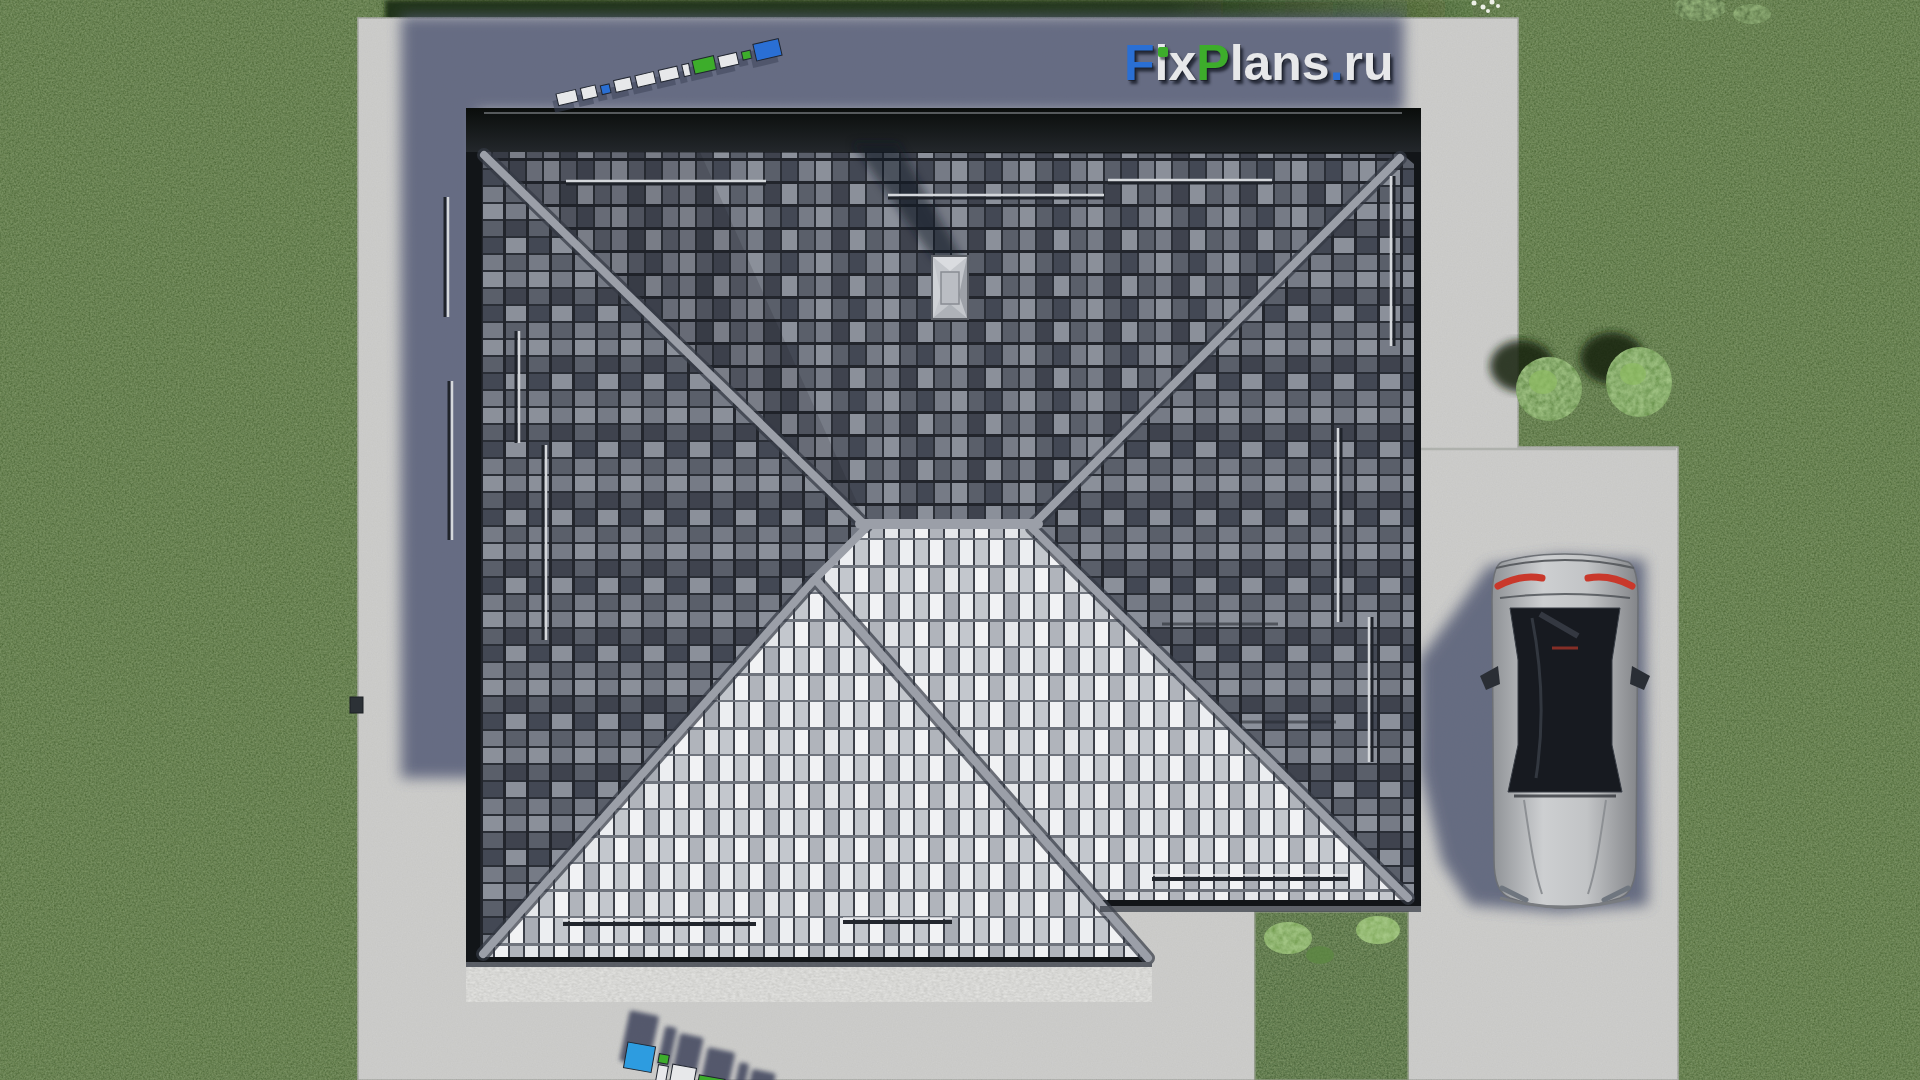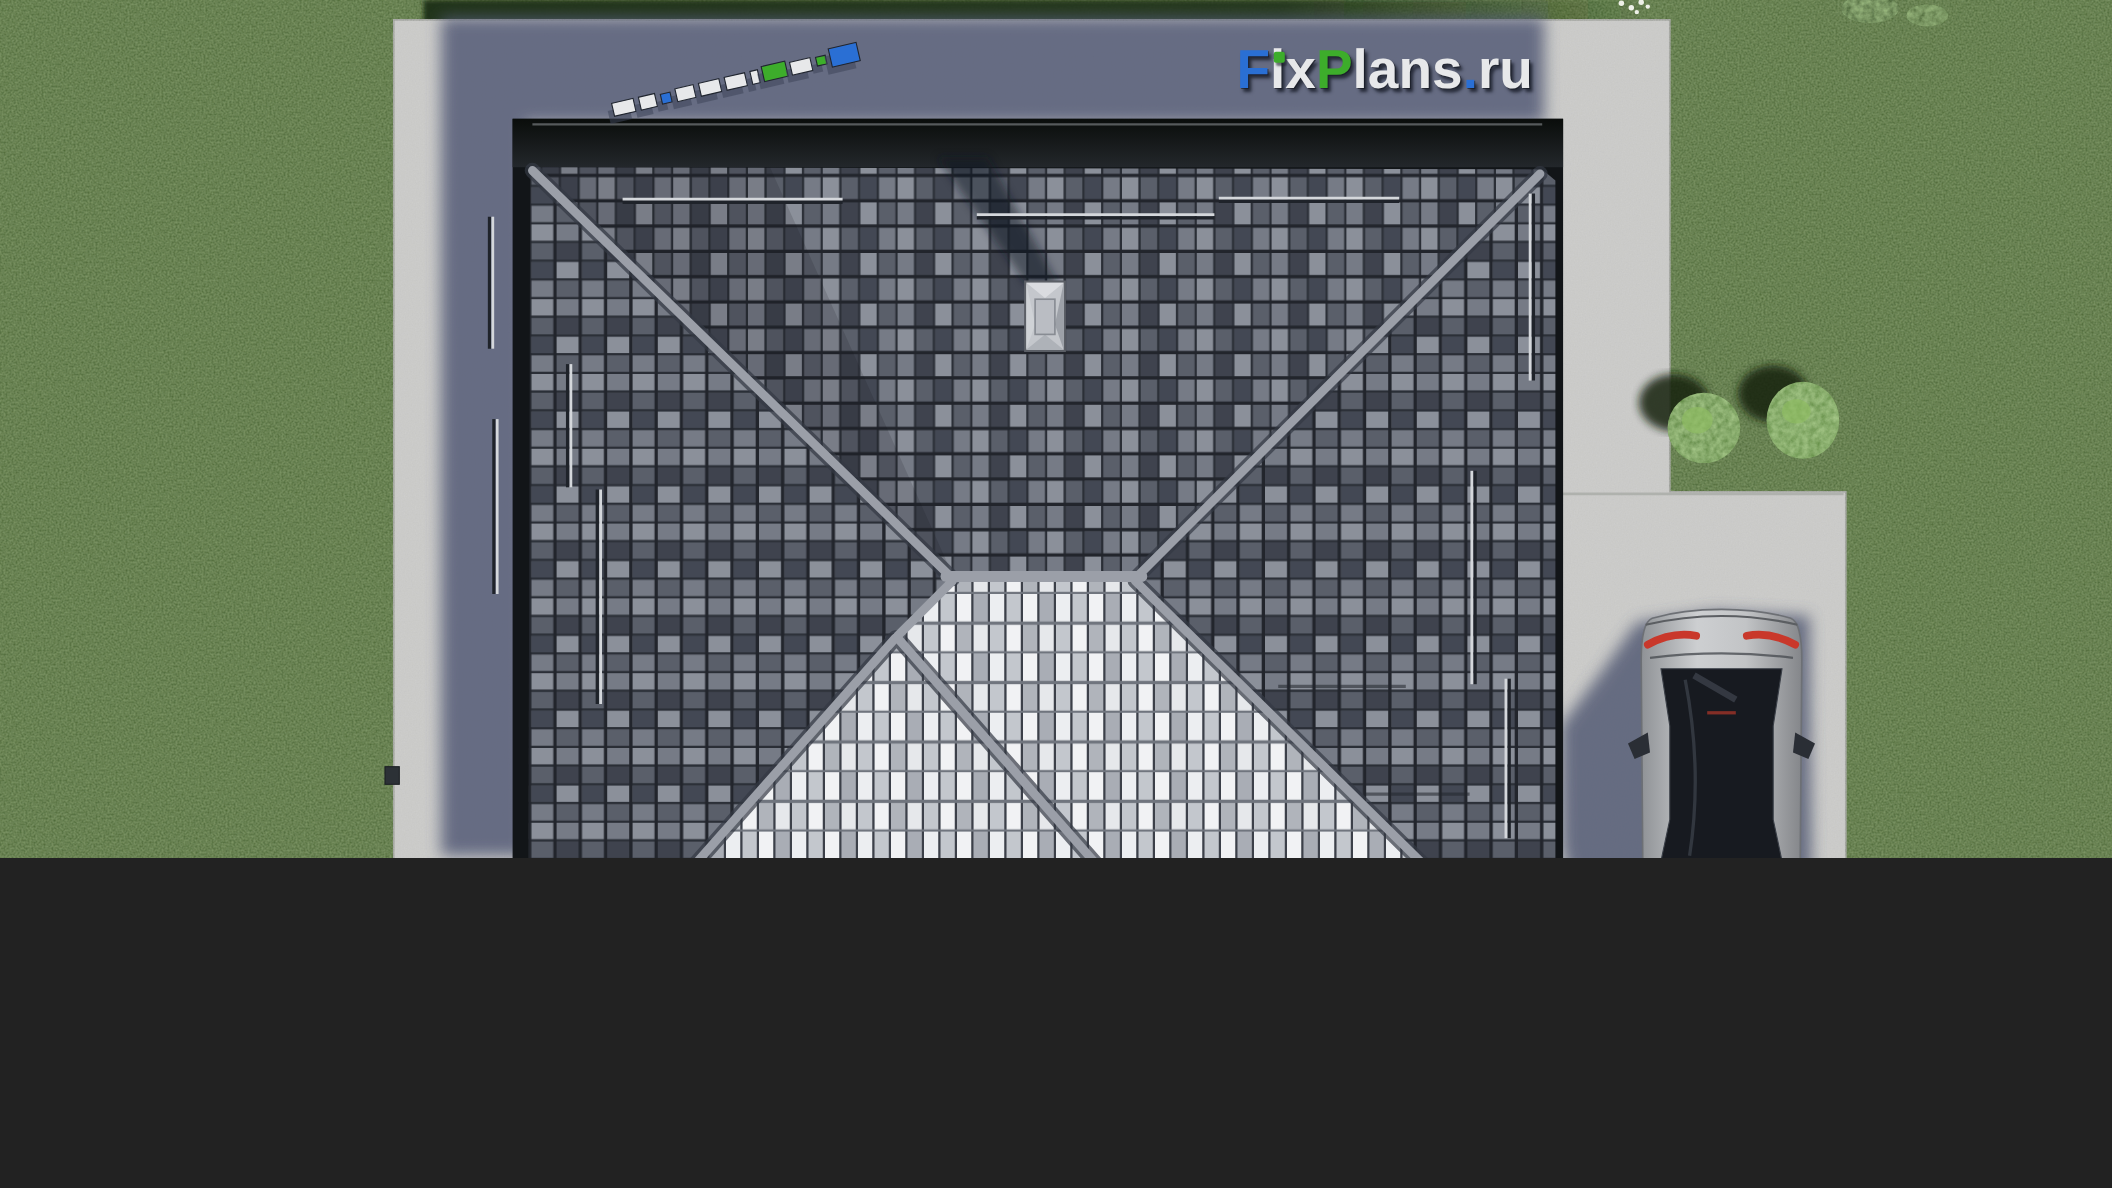--- a/index.html
+++ b/index.html
@@ -1,16 +1,16 @@
 <!DOCTYPE html>
 <html style="--brand_blue: #2a6fd4; --brand_blue_bright: #2d9ce0; --brand_green: #3dad2b; --letter_white: #e7e8ea; --grass: #4a6833; --grass_shadow: #1e3116; --concrete: #c7c7c5; --shadow_blue: #545c77; --roof_dark: #565b66; --roof_light: #c6c9cf; --ridge_cap: #9b9fa8; --chimney: #c4c7cc; --car_body: #b3b5b8; --car_glass: #171a20; --taillight: #c9382b; --gravel: #c5c5c2; --garden_bed: #3c5a2c;"><head>
 <meta charset="utf-8">
 <style>
   html,body{margin:0;padding:0;background:#222;}
-  .scene{position:relative;width:1920px;height:780px;overflow:hidden;
+  .scene{position:relative;width:1920px;height:1080px;overflow:hidden;
          font-family:"Liberation Sans",sans-serif;}
   .scene svg{position:absolute;left:0;top:0;}
   .watermark{position:absolute;left:1124px;top:38px;font-weight:700;font-size:50px;
              line-height:1;letter-spacing:0px;white-space:nowrap;
              text-shadow:3px 4px 3px rgba(18,22,32,.75),1px 1px 0 rgba(0,0,0,.45);}
   .watermark span{display:inline-block;}
   .i-dot{position:absolute;left:1158px;top:47px;width:10px;height:10px;border-radius:2px;
          background:var(--brand_green,#3dad2b);box-shadow:2px 3px 2px rgba(18,22,32,.6);}
 </style>
 </head>

